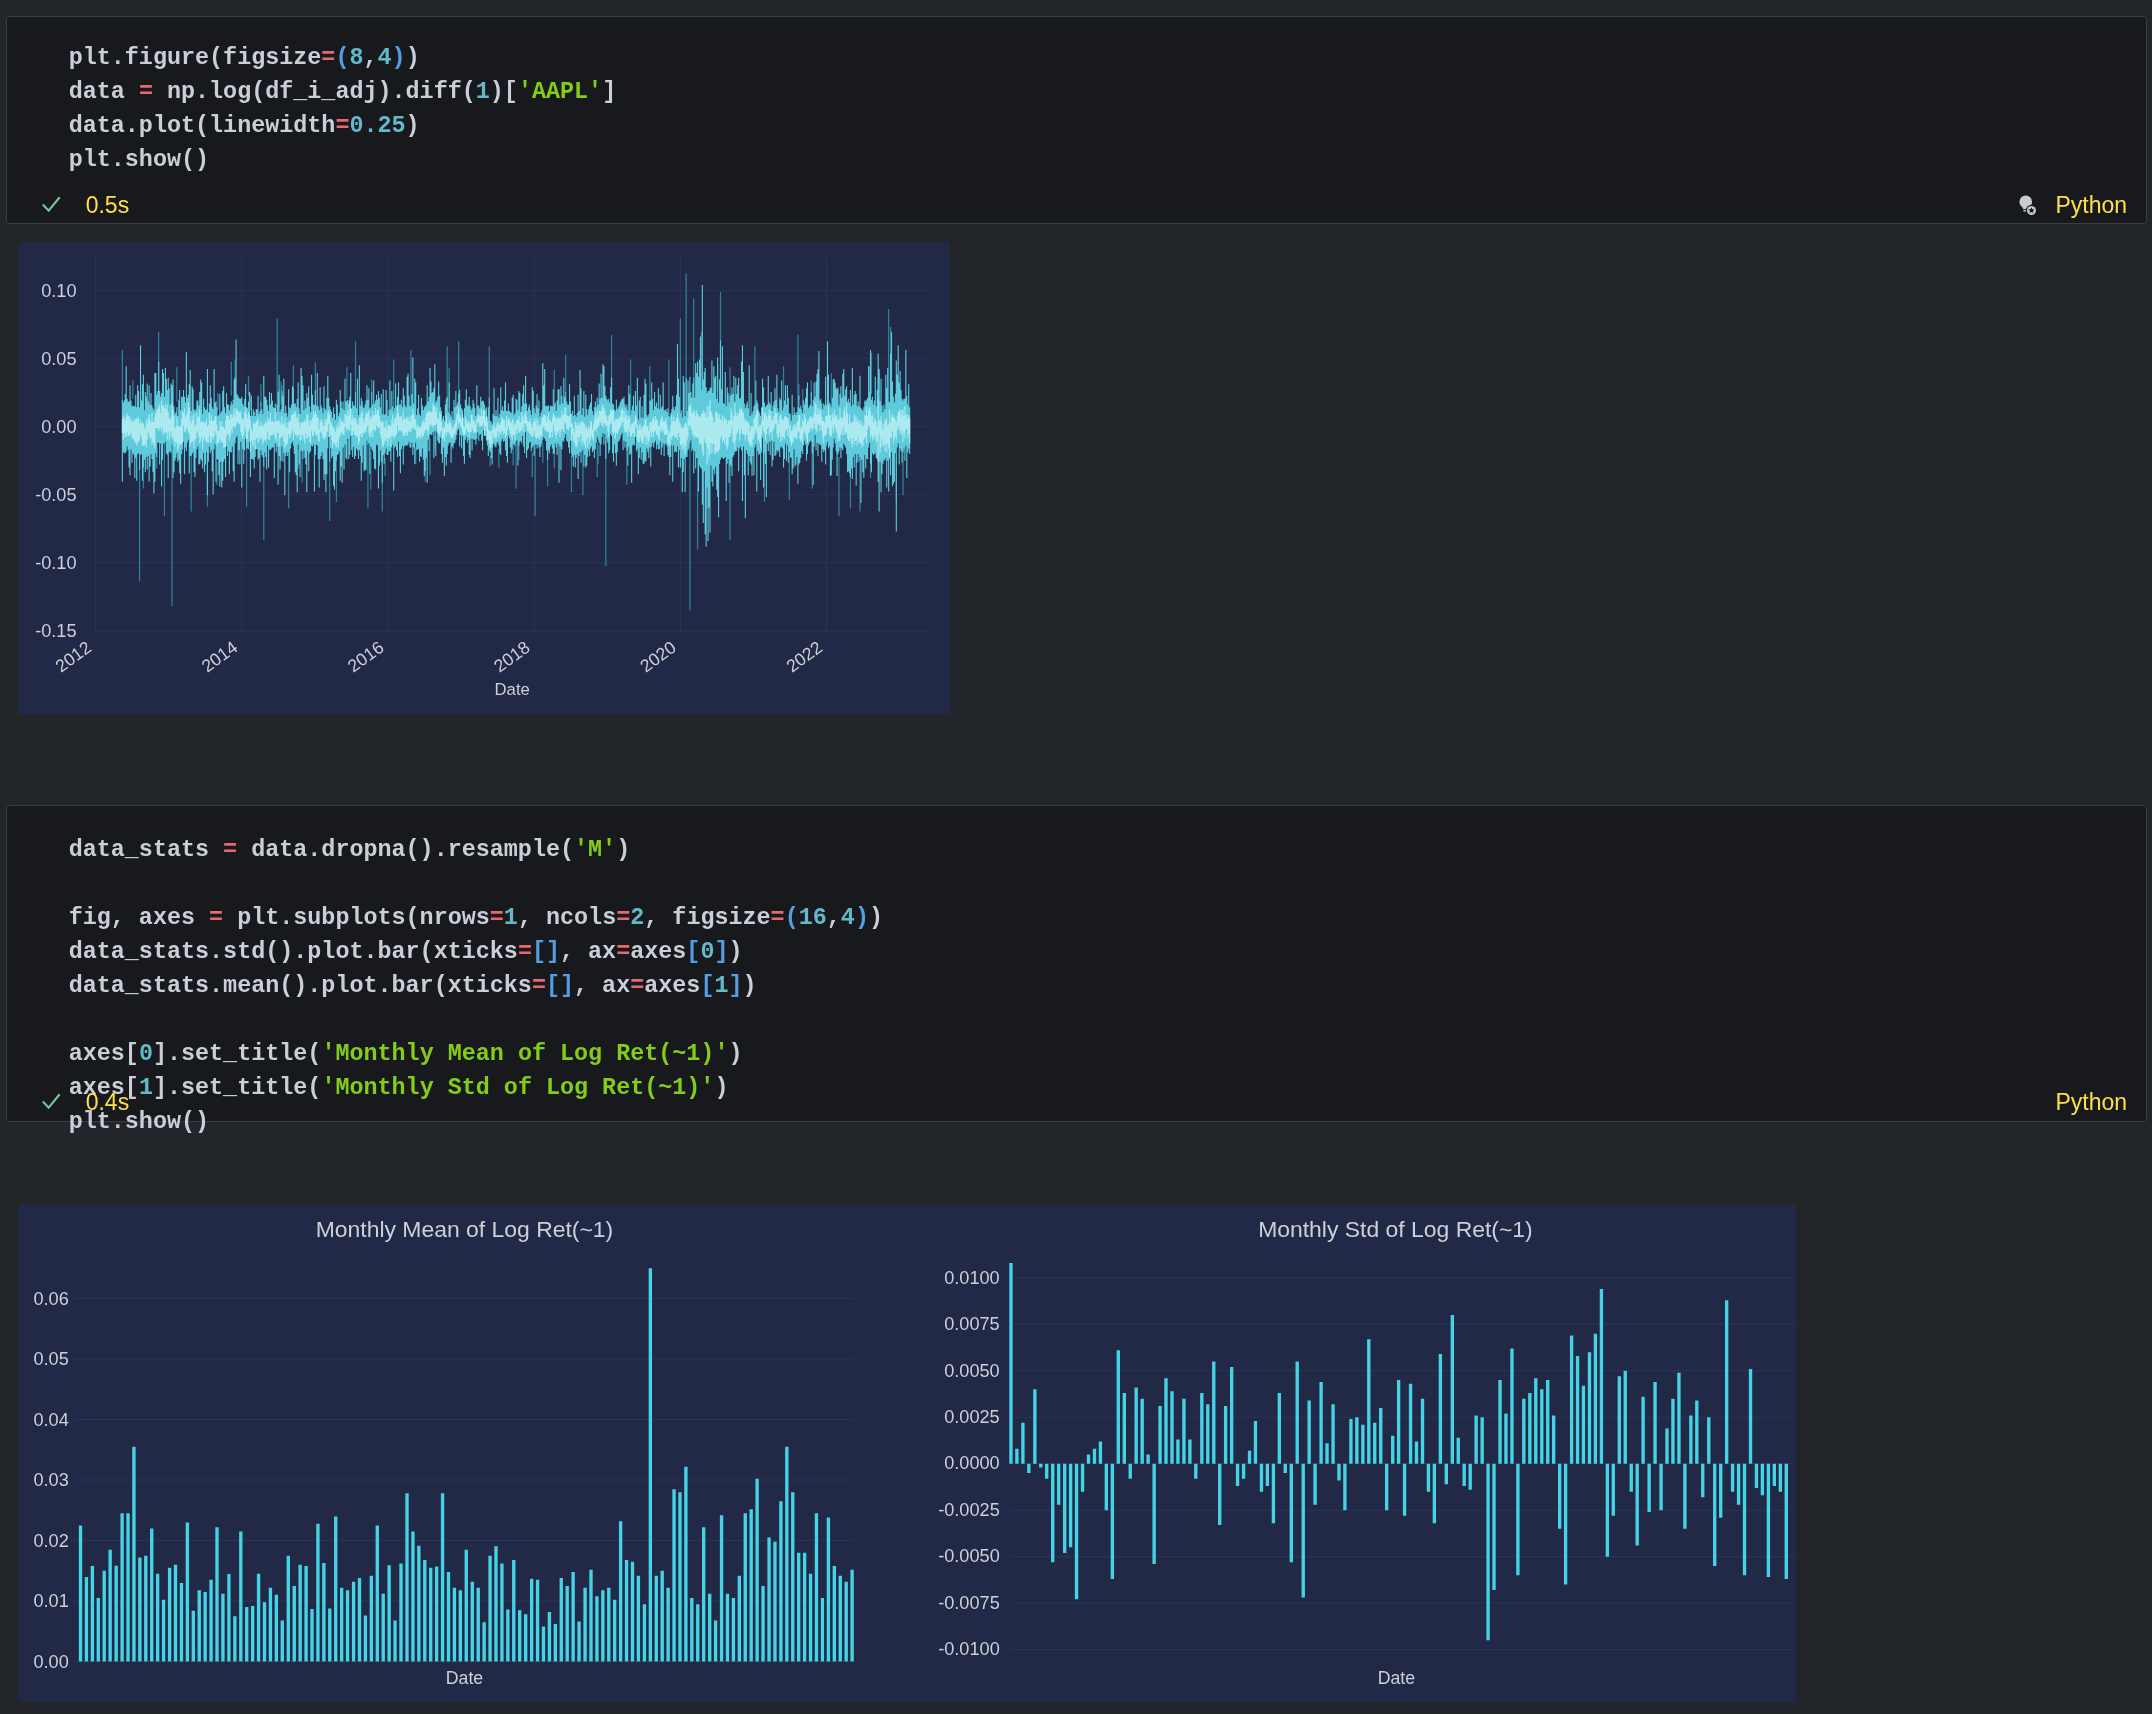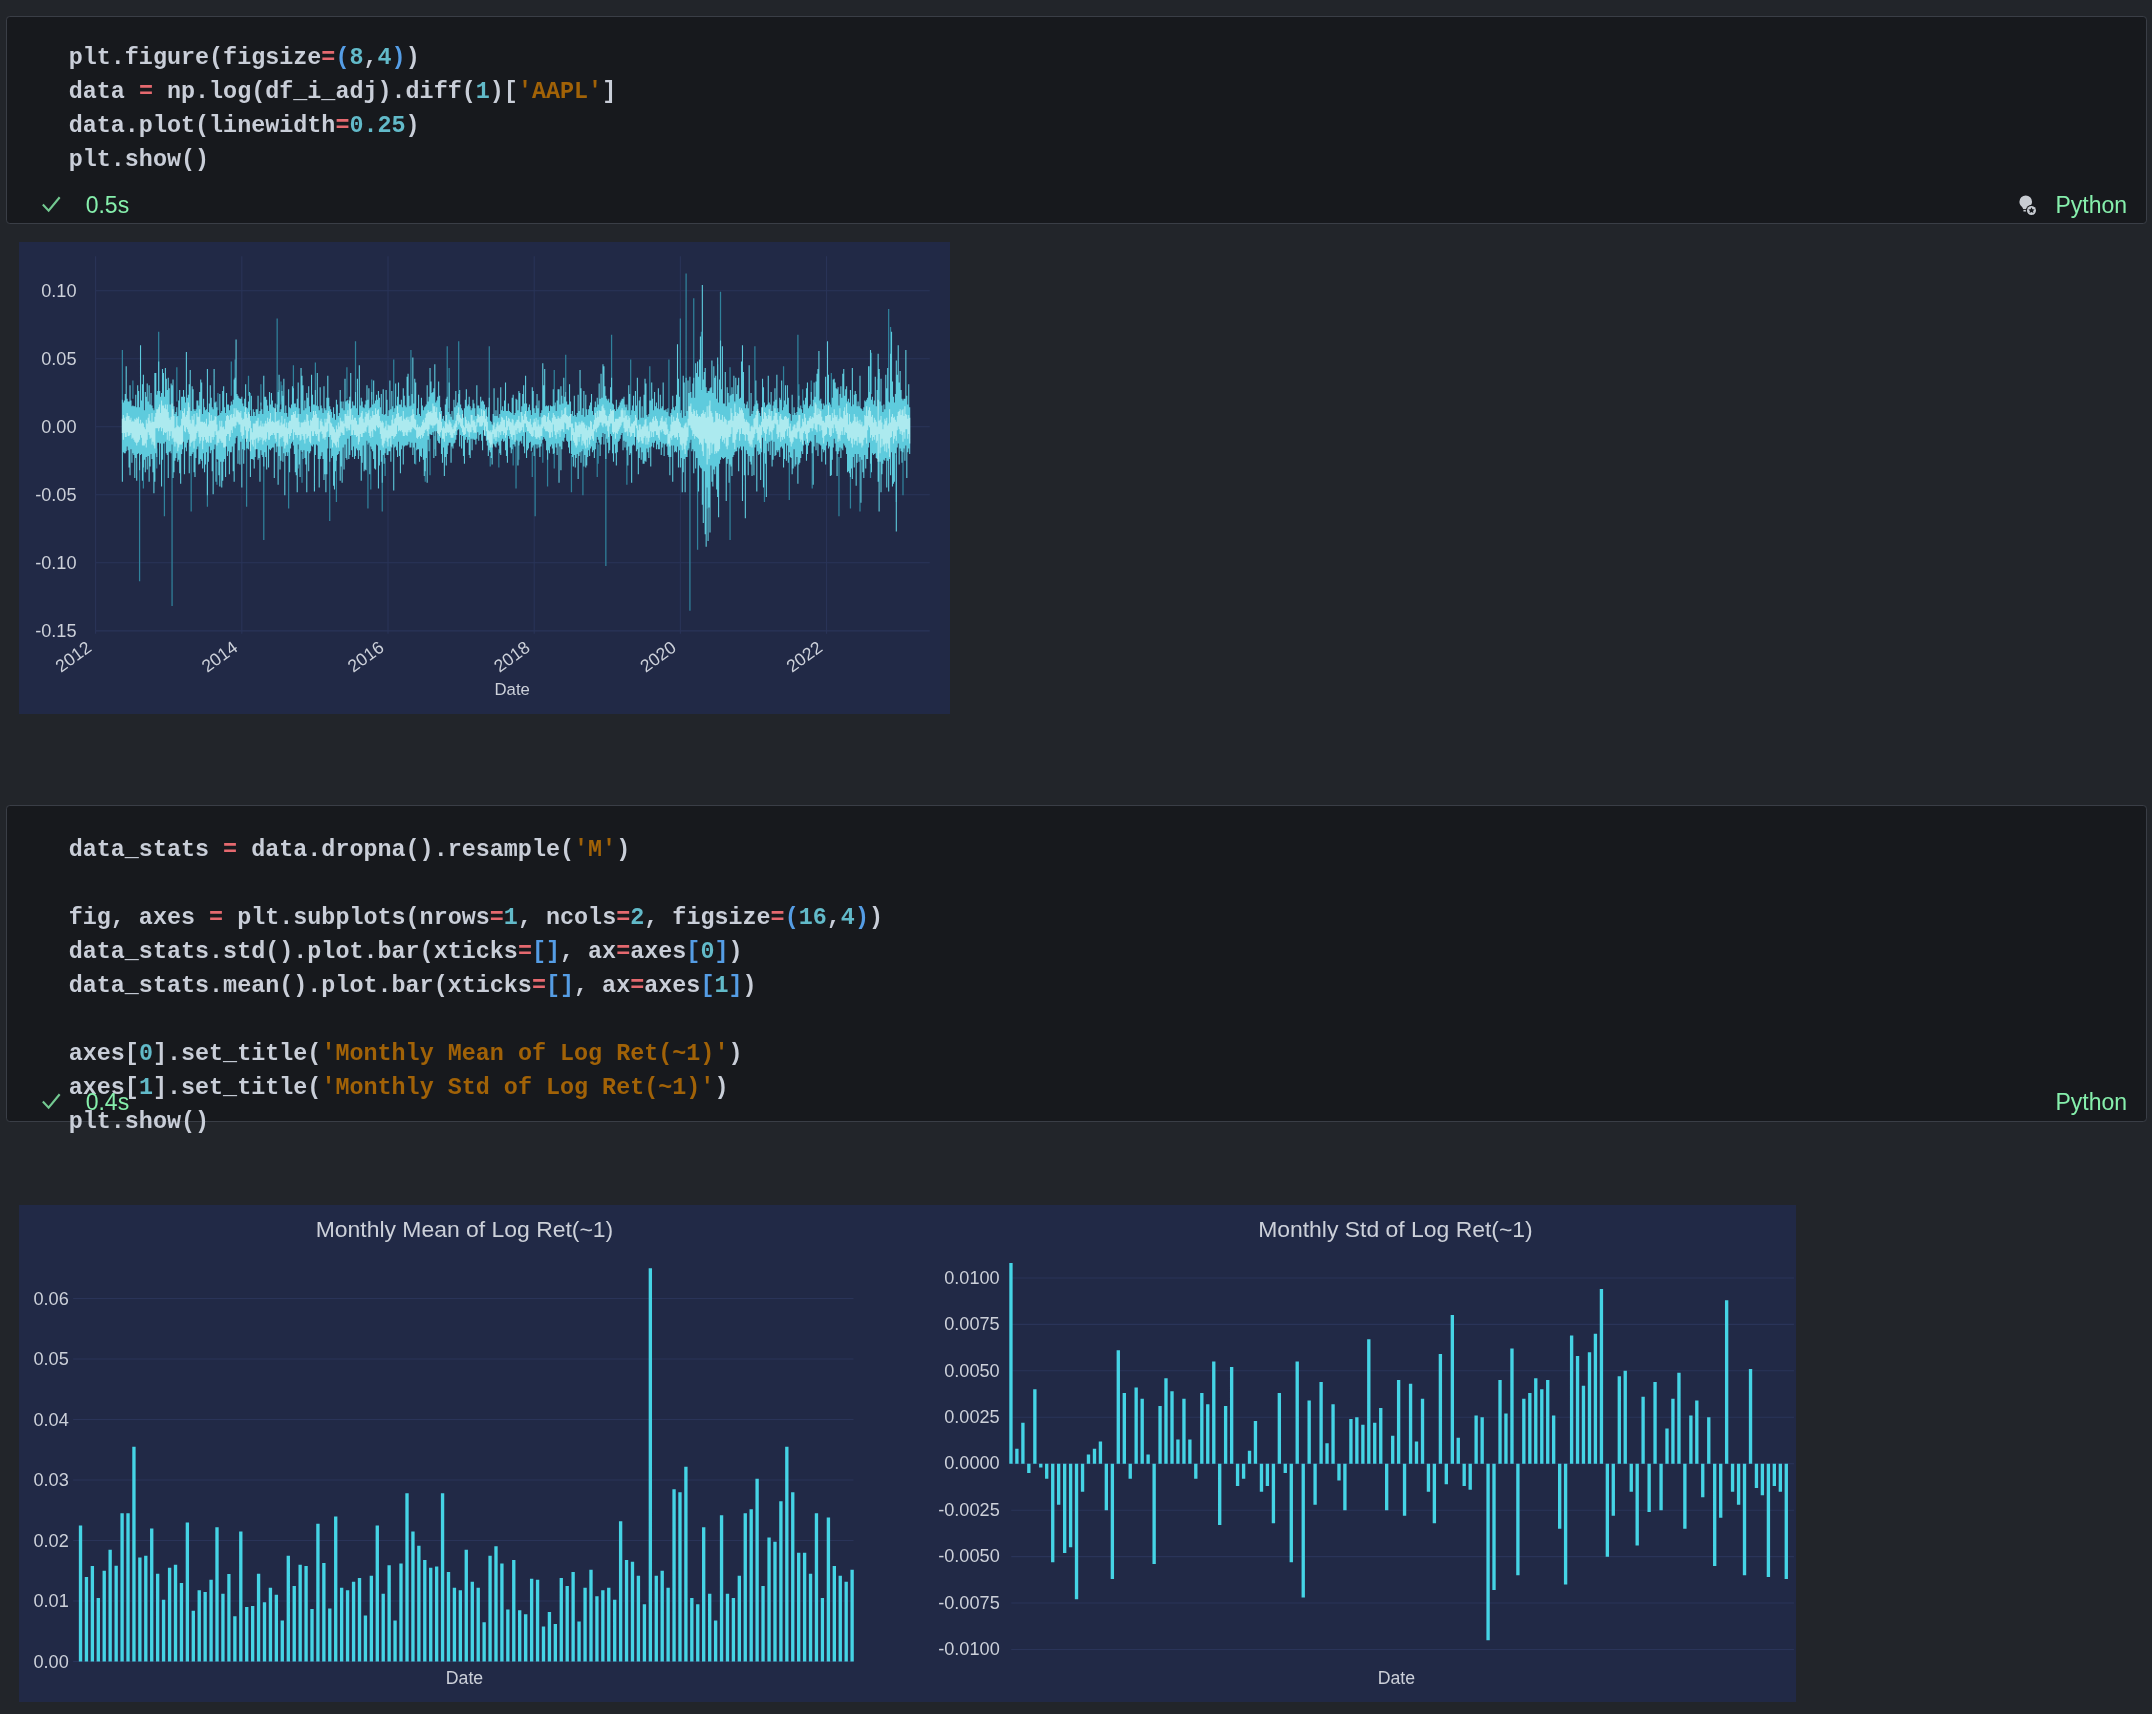--- a/index.html
+++ b/index.html
@@ -4,23 +4,23 @@
 * { margin:0; padding:0; box-sizing:border-box; }
 html,body { width:2153px; height:1715px; background:#22252a; overflow:hidden; }
 .cell { position:absolute; left:5.7px; width:2141px; background:#17191d;
         border:1px solid #3a3e46; border-radius:3.8px;padding-left:20px; }
 .code { font-family:"Liberation Mono", monospace; font-size:23.4px; font-weight:700;
         line-height:34px; color:#c9ced8; position:absolute; left:62px; top:24px; }
 .code .cl { height:34px; white-space:pre; }
 .r { color:#e5696f; }
 .t { color:#62bac9; }
 .u { color:#559de5; }
-.g { color:#a16207; }
+.g { color:#84cc16; }
 .status { position:absolute; left:0; bottom:3.8px; width:100%; height:29px;
-          font-family:"Liberation Sans", sans-serif; font-size:23px; color:#86efac; }
+          font-family:"Liberation Sans", sans-serif; font-size:23px; color:#fde047; }
 .chk { position:absolute; left:32px; top:1.9px; width:25px; height:25px; }
 .secs { position:absolute; left:79px; top:0; line-height:29px; }
 .lang { position:absolute; right:9.6px; top:0; }
 .lang svg { position:absolute; right:98px; top:2.9px; }
 .pyt { position:absolute; right:9px; top:0; line-height:29px; white-space:nowrap; }
 </style></head>
 <body>
 <div class="cell" style="top:16.3px;height:208px">
 <pre class="code" style="top:24px"><div class="cl">plt.figure(figsize<span class="r">=</span><span class="u">(</span><span class="t">8</span>,<span class="t">4</span><span class="u">)</span>)</div><div class="cl">data <span class="r">=</span> np.log(df_i_adj).diff(<span class="t">1</span>)[<span class="g">'AAPL'</span>]</div><div class="cl">data.plot(linewidth<span class="r">=</span><span class="t">0.25</span>)</div><div class="cl">plt.show()</div></pre>
 <div class="status">

